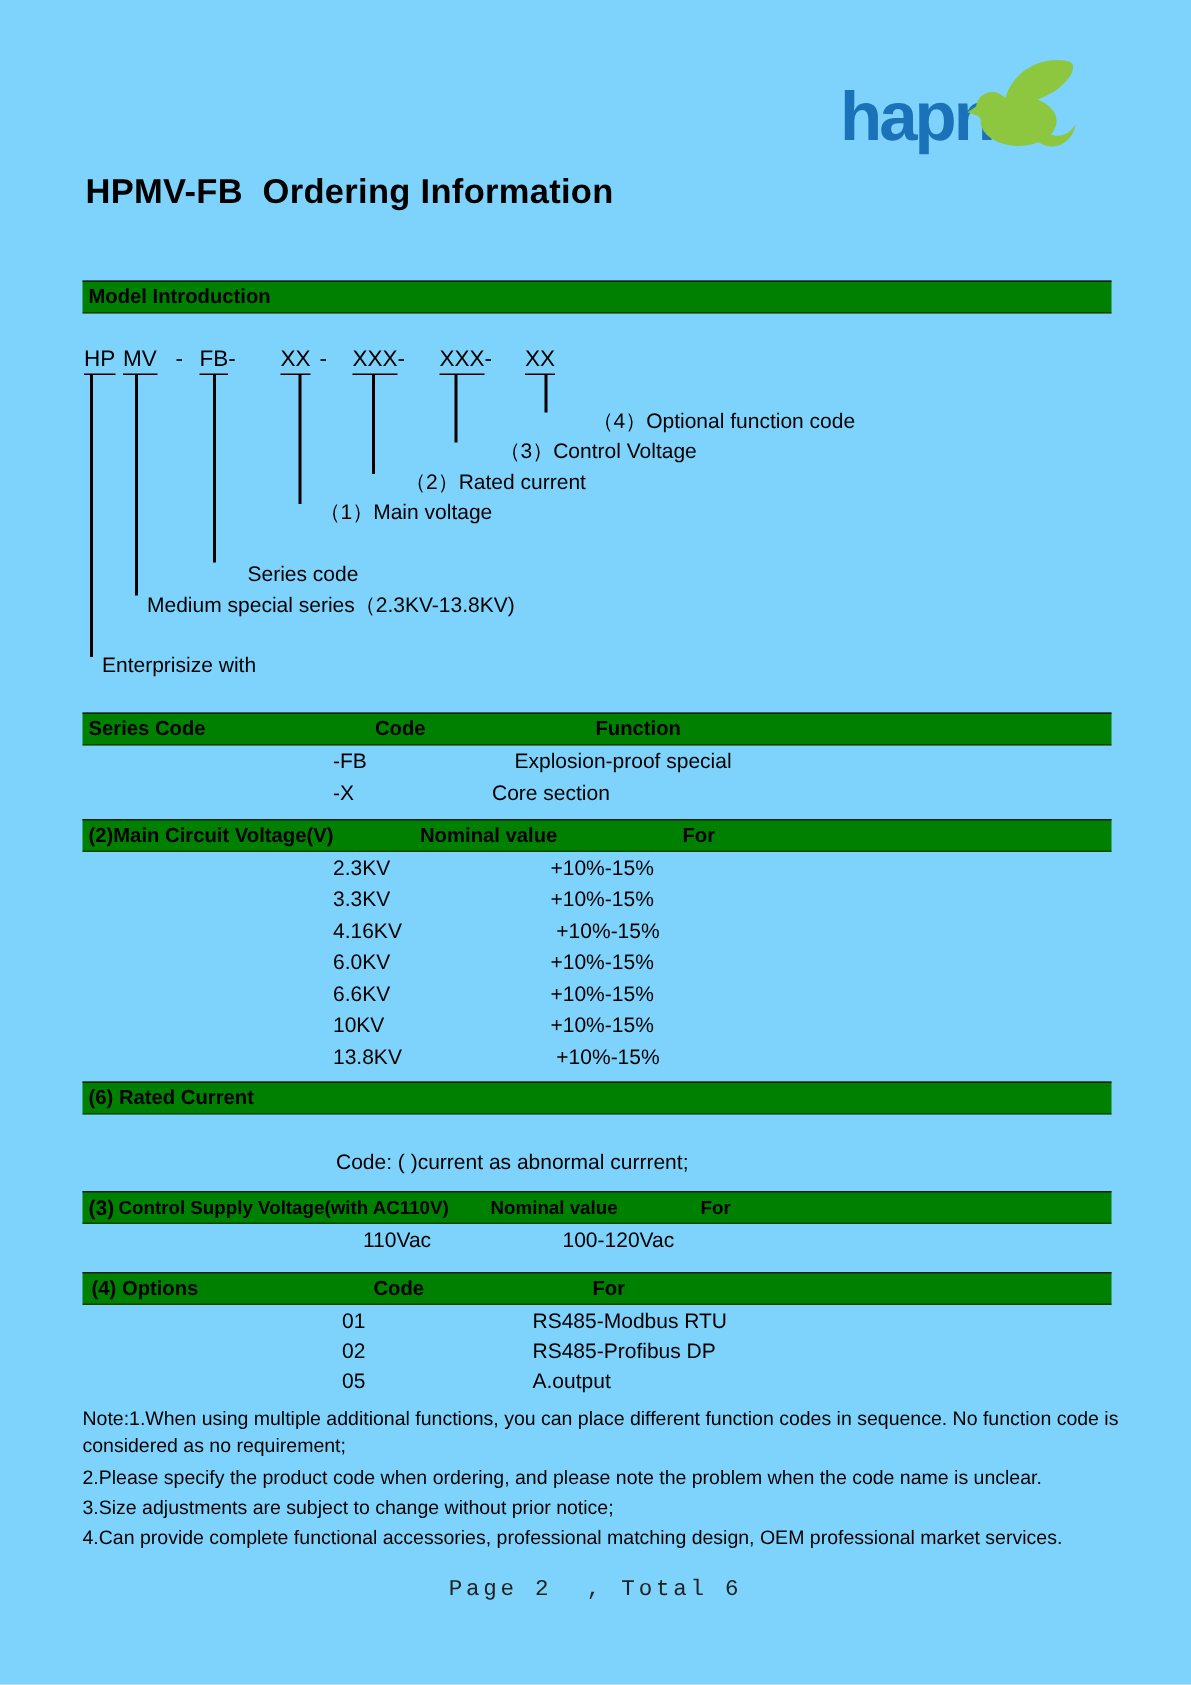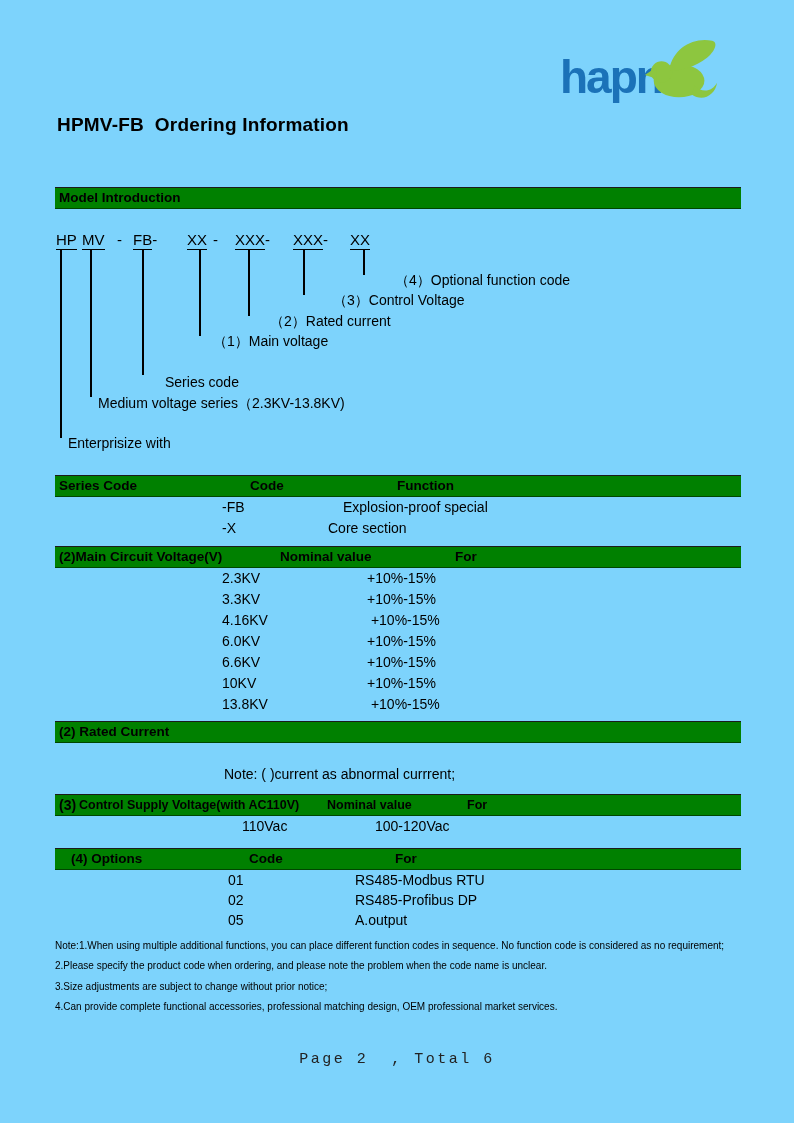--- a/index.html
+++ b/index.html
@@ -14,21 +14,21 @@
   .logo { position:absolute; left:560px; top:36px; width:160px; height:70px; }
   .logo-text {
     position:absolute; left:0; bottom:2px;
     font-size:46px; font-weight:bold; letter-spacing:-2px; color:#1b72b8;
   }
   .logo-bird { position:absolute; right:0; top:0; }
 
   
   .page-title {
     position:absolute; left:57px; top:114px;
-    font-size:19px; font-weight:bold; white-space:pre; letter-spacing:0.2px;
+    font-size:23px; font-weight:bold; white-space:pre; letter-spacing:0.2px;
   }
 
   
   .bar {
     position:absolute; left:55px; width:686px; height:22px;
     background:#008000; border-top:1.5px solid #1b1b1b;
     border-bottom:1px solid rgba(0,0,0,.45);
   }
   .bar span {
     position:absolute; top:0; height:20px; line-height:20px;
@@ -43,21 +43,21 @@
   }
 
   
   .code-seg { position:absolute; top:231px; font-size:15px; white-space:pre; }
   .code-seg .u { border-bottom:1.4px solid #000; padding-bottom:1px; }
   .vline { position:absolute; width:1.6px; background:#000; }
   .dlabel { position:absolute; font-size:14px; white-space:pre; }
 
   
   .notes { position:absolute; left:55px; top:937px; width:695px;
-           font-size:10px; line-height:18.2px; }
+           font-size:13px; line-height:18.2px; }
   .notes p { margin-bottom:2.2px; }
 
   
   .footer {
     position:absolute; left:0; top:1051px; width:100%;
     text-align:center; font-family:"Liberation Mono", monospace;
     font-size:15px; letter-spacing:2.5px; color:#222; white-space:pre;
   }
 </style>
 </head>
@@ -101,21 +101,21 @@
     <div class="vline" style="left:199px; top:250px; height:86px"></div>
     <div class="vline" style="left:248px; top:250px; height:66px"></div>
     <div class="vline" style="left:303px; top:250px; height:45px"></div>
     <div class="vline" style="left:363px; top:250px; height:25px"></div>
 
     <div class="dlabel" style="left:395px; top:272px">（4）Optional function code</div>
     <div class="dlabel" style="left:333px; top:292px">（3）Control Voltage</div>
     <div class="dlabel" style="left:270px; top:313px">（2）Rated current</div>
     <div class="dlabel" style="left:213px; top:333px">（1）Main voltage</div>
     <div class="dlabel" style="left:165px; top:374px">Series code</div>
-    <div class="dlabel" style="left:98px;  top:395px">Medium voltage series（2.3KV-13.8KV)</div>
+    <div class="dlabel" style="left:98px;  top:395px">Medium special series（2.3KV-13.8KV)</div>
     <div class="dlabel" style="left:68px;  top:435px">Enterprisize with</div>
   </div>
 
   <div class="bar" style="top:475px">
     <span style="left:4px">Series Code</span>
     <span style="left:195px">Code</span>
     <span style="left:342px">Function</span>
   </div>
   <div class="cell" style="left:222px; top:497px">-FB</div>
   <div class="cell" style="left:343px; top:497px">Explosion-proof special</div>
@@ -136,35 +136,35 @@
   <div class="cell" style="left:222px; top:631px">6.0KV</div>
   <div class="cell" style="left:367px; top:631px">+10%-15%</div>
   <div class="cell" style="left:222px; top:652px">6.6KV</div>
   <div class="cell" style="left:367px; top:652px">+10%-15%</div>
   <div class="cell" style="left:222px; top:673px">10KV</div>
   <div class="cell" style="left:367px; top:673px">+10%-15%</div>
   <div class="cell" style="left:222px; top:694px">13.8KV</div>
   <div class="cell" style="left:367px; top:694px"> +10%-15%</div>
 
   <div class="bar" style="top:721px">
-    <span style="left:4px">(2) Rated Current</span>
+    <span style="left:4px">(6) Rated Current</span>
   </div>
-  <div class="cell" style="left:224px; top:764px">Note: ( )current as abnormal currrent;</div>
+  <div class="cell" style="left:224px; top:764px">Code: ( )current as abnormal currrent;</div>
 
   <div class="bar" style="top:794px">
     <span class="big" style="left:4px">(3)</span>
     <span class="small" style="left:24px">Control Supply Voltage(with AC110V)</span>
     <span class="small" style="left:272px">Nominal value</span>
     <span class="small" style="left:412px">For</span>
   </div>
   <div class="cell" style="left:242px; top:816px">110Vac</div>
   <div class="cell" style="left:375px; top:816px">100-120Vac</div>
 
   <div class="bar" style="top:848px">
-    <span style="left:16px">(4) Options</span>
+    <span style="left:6px">(4) Options</span>
     <span style="left:194px">Code</span>
     <span style="left:340px">For</span>
   </div>
   <div class="cell" style="left:228px; top:870px">01</div>
   <div class="cell" style="left:355px; top:870px">RS485-Modbus RTU</div>
   <div class="cell" style="left:228px; top:890px">02</div>
   <div class="cell" style="left:355px; top:890px">RS485-Profibus DP</div>
   <div class="cell" style="left:228px; top:910px">05</div>
   <div class="cell" style="left:355px; top:910px">A.output</div>
 

